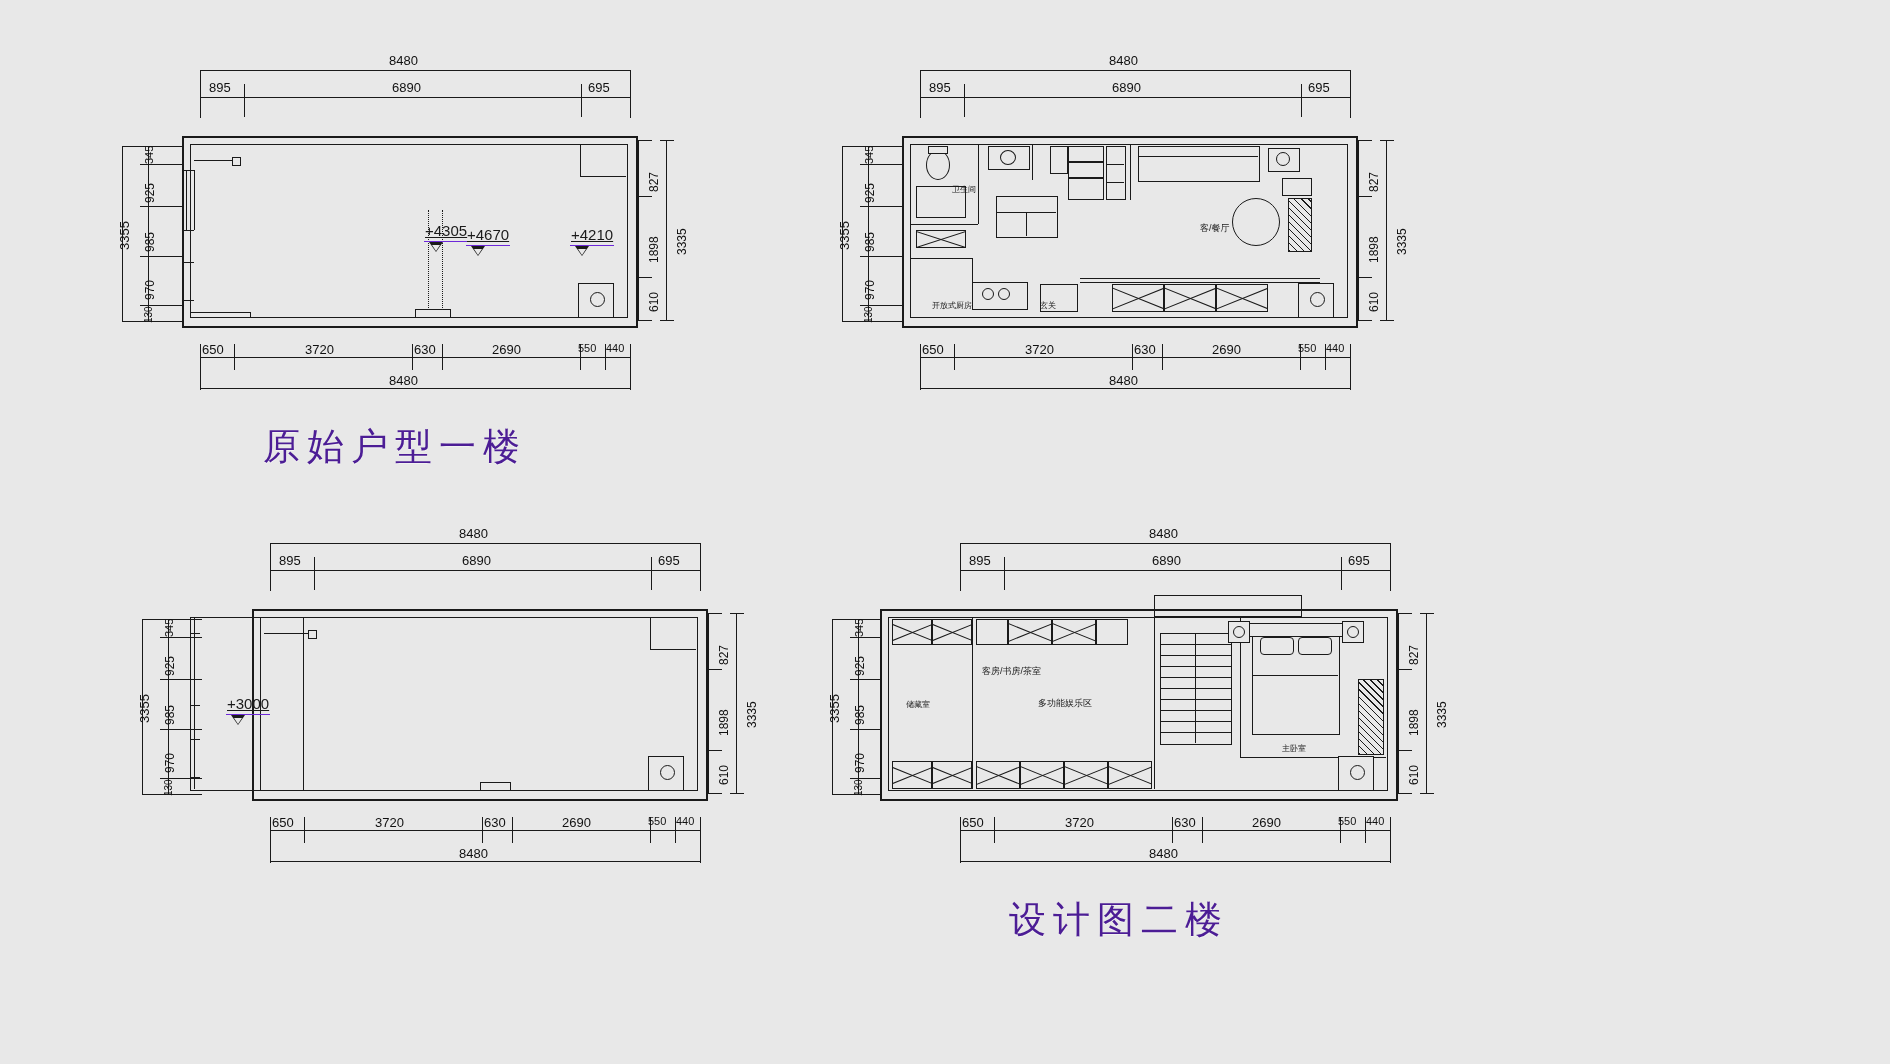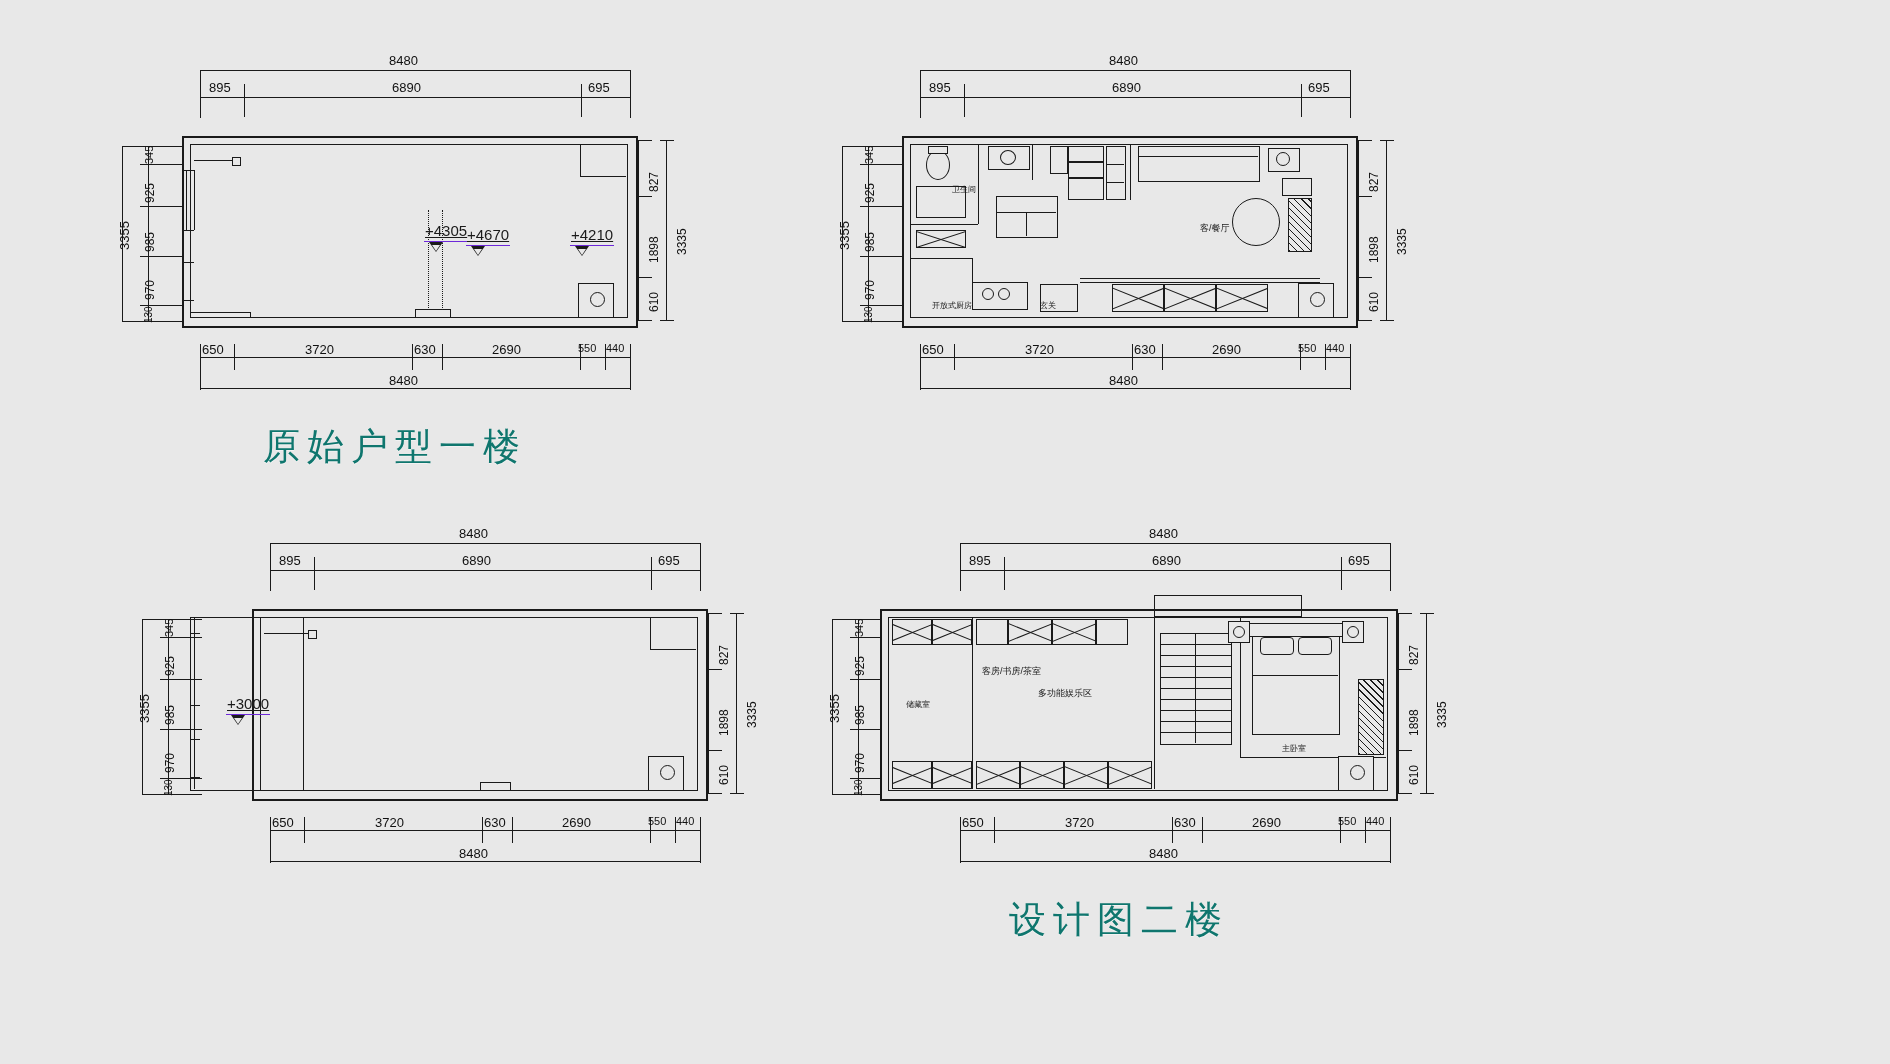--- a/index.html
+++ b/index.html
@@ -115,21 +115,21 @@
   }
   .stairs{position:absolute;border:1px solid #1a1a1a;background:#e8e8e8;}
   .stairs .st{position:absolute;left:0;right:0;height:1px;background:#1a1a1a;}
 
   
   .caption{
     position:absolute;
     font-family:Liberation Mono, monospace;
     font-size:37px;
     letter-spacing:7px;
-    color:#0f766e;
+    color:#4c1d95;
     text-shadow:0 1px 0 #f2f2f2;
     white-space:nowrap;
     user-select:none;
   }
 </style>
 </head>
 <body>
 
 <div class="sheet">
 
@@ -517,21 +517,21 @@
     <div class="xbox" style="left:172px;top:274px;width:38px;height:26px;"></div>
     <div class="xbox" style="left:212px;top:274px;width:38px;height:26px;"></div>
     <div class="xbox" style="left:256px;top:274px;width:42px;height:26px;"></div>
     <div class="xbox" style="left:300px;top:274px;width:42px;height:26px;"></div>
     <div class="xbox" style="left:344px;top:274px;width:42px;height:26px;"></div>
     <div class="xbox" style="left:388px;top:274px;width:42px;height:26px;"></div>
 
     <div class="roomlab" style="left:262px;top:178px;font-size:9px;">客房/书房/茶室</div>
 
     <div class="vline" style="left:434px;top:130px;height:172px;"></div>
-    <div class="roomlab" style="left:318px;top:200px;font-size:9px;">多功能娱乐区</div>
+    <div class="roomlab" style="left:318px;top:210px;font-size:9px;">多功能娱乐区</div>
 
     <div class="stairs" style="left:440px;top:146px;width:70px;height:110px;">
       <div class="st" style="top:10px;"></div>
       <div class="st" style="top:21px;"></div>
       <div class="st" style="top:32px;"></div>
       <div class="st" style="top:43px;"></div>
       <div class="st" style="top:54px;"></div>
       <div class="st" style="top:65px;"></div>
       <div class="st" style="top:76px;"></div>
       <div class="st" style="top:87px;"></div>

